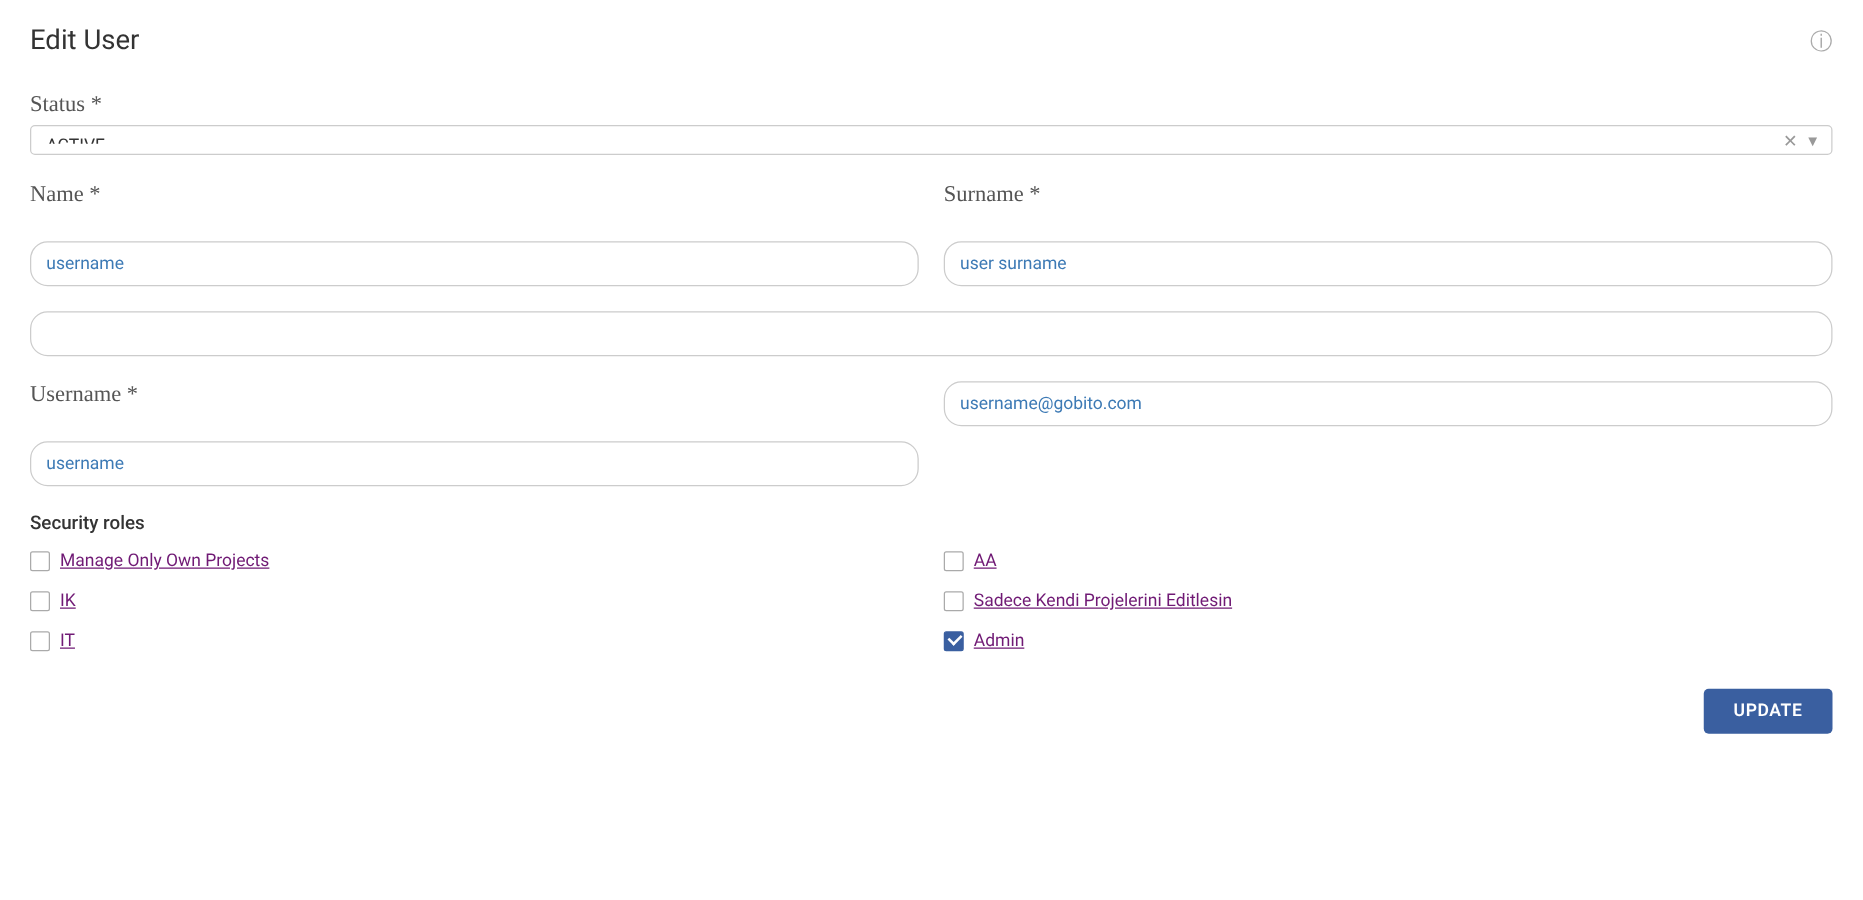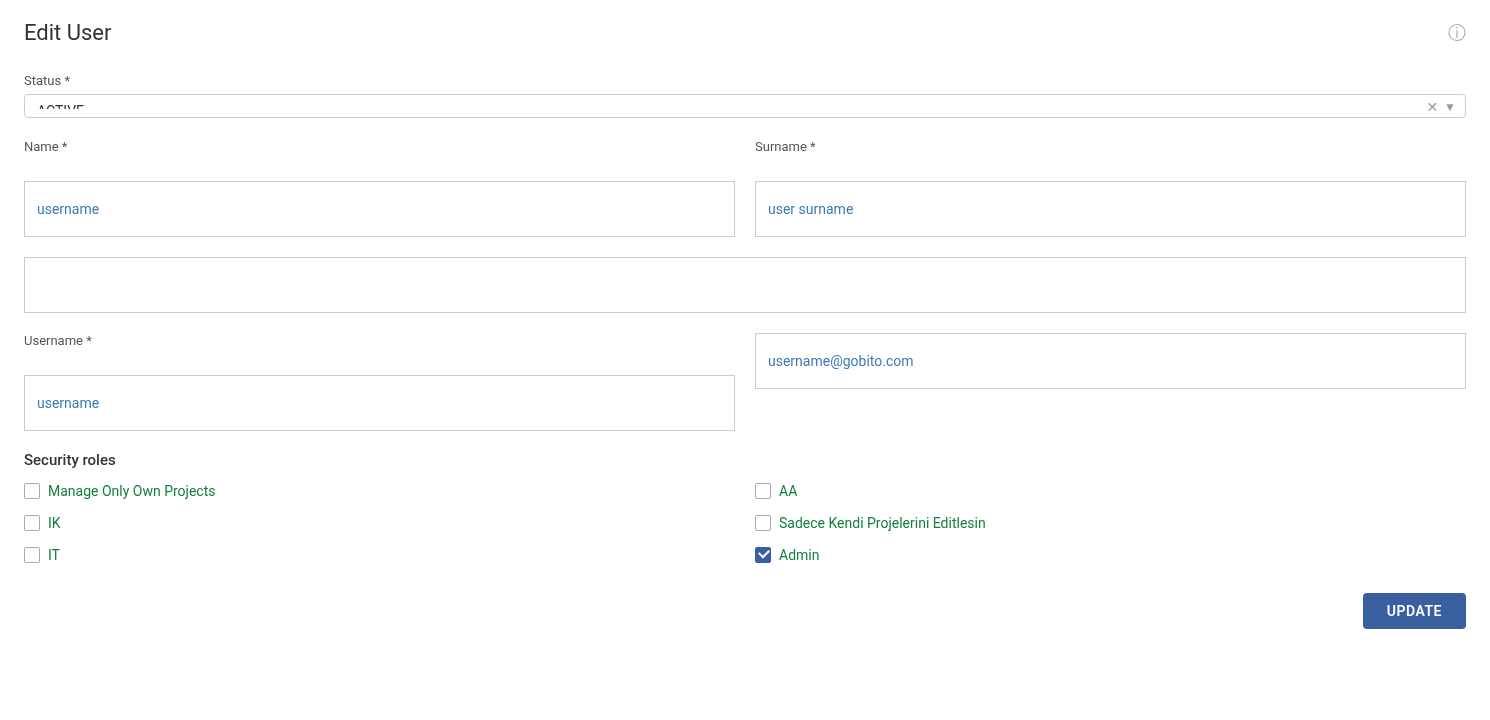--- a/index.html
+++ b/index.html
@@ -47,34 +47,35 @@
     }
 
     .form-group {
       flex: 1;
       display: flex;
       flex-direction: column;
       gap: 21px;
     }
 
     .form-label {
-      font-size: 13px;
+      font-size: 18px;
       color: #555;
       margin-bottom: 6px;
+      font-family: Liberation Serif, serif;
     }
 
     .form-control {
       width: 100%;
       padding: 8px 12px;
       border: 1px solid #ccc;
-      border-radius: 0;
+      border-radius: 14px;
       font-size: 14px;
       color: #333;
       outline: none;
-      height: 56px;
+      height: 36px;
     }
 
     .form-control.text-blue {
       color: #3d7ab5;
     }
 
     .status-select {
       width: 100%;
       padding: 8px 40px 8px 12px;
       border: 1px solid #ccc;
@@ -166,22 +167,23 @@
       top: 1px;
       width: 8px;
       height: 5px;
       border-left: 2px solid #fff;
       border-bottom: 2px solid #fff;
       transform: rotate(-45deg);
     }
 
     .checkbox-label {
       font-size: 14px;
-      color: #15803d;
-      cursor: pointer;
+      color: #701a75;
+      cursor: pointer;
+      text-decoration: underline;
     }
 
     .footer-row {
       display: flex;
       justify-content: flex-end;
       margin-top: 30px;
     }
 
     .btn-update {
       background: #3a5fa0;

